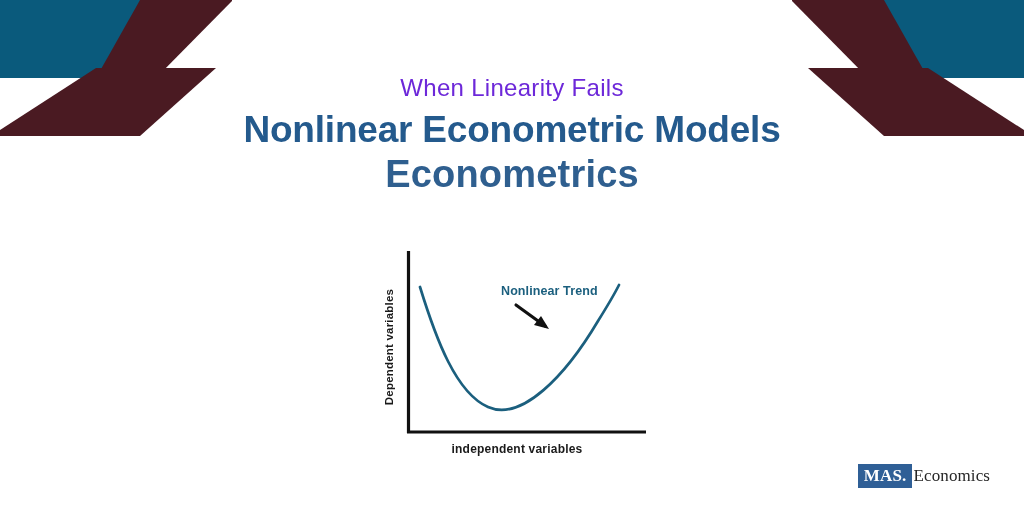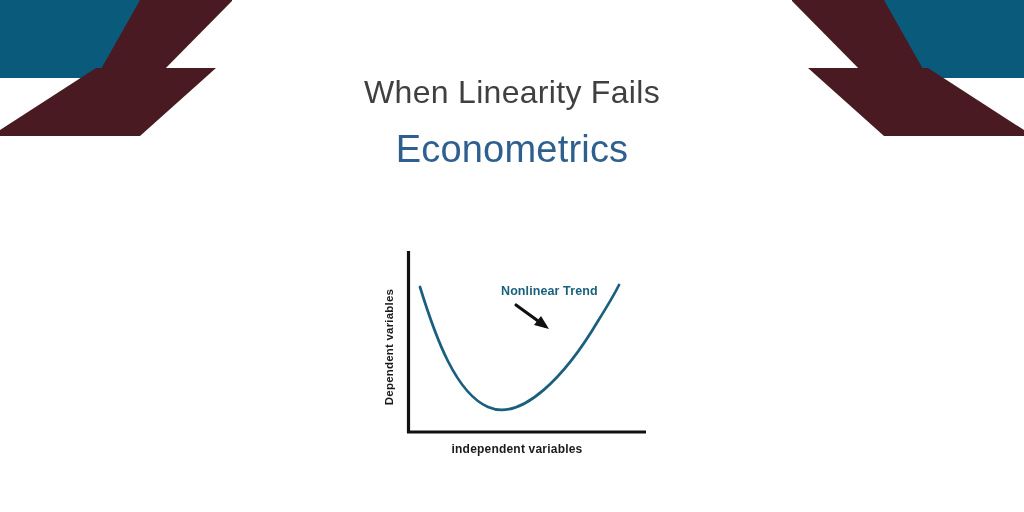--- a/index.html
+++ b/index.html
@@ -36,42 +36,42 @@
 
   
   .title-block {
     position: absolute;
     left: 0;
     right: 0;
     top: 74px;
     text-align: center;
   }
   .eyebrow {
-    font-size: 32px;
+    font-size: 24px;
     font-weight: 400;
-    color: #404040;
+    color: #6d28d9;
     letter-spacing: 0.3px;
     line-height: 1.15;
     margin: 0;
   }
   .headline {
     font-size: 37px;
     font-weight: 700;
     color: #245a8d;
     letter-spacing: -0.2px;
     line-height: 1.2;
     margin: 6px 0 0 0;
   }
   .subhead {
     font-size: 38px;
-    font-weight: 400;
+    font-weight: 700;
     color: #2f5f8f;
     letter-spacing: 0.2px;
     line-height: 1.2;
-    margin: 16px 0 0 0;
+    margin: 0 0 0 0;
   }
 
   
   .chart-wrap {
     position: absolute;
     left: 370px;
     top: 243px;
     width: 290px;
     height: 220px;
   }
@@ -144,20 +144,21 @@
   <svg class="corner-deco right" viewBox="0 0 232 136" width="232" height="136" aria-hidden="true">
     <g transform="translate(232,0) scale(-1,1)">
       <polygon points="0,0 172,0 96,78 0,78" fill="#0a5a7c"></polygon>
       <polygon points="140,0 232,0 232,1 156,78 96,78" fill="#4a1a22"></polygon>
       <polygon points="96,68 216,68 140,136 0,136 0,130" fill="#4a1a22"></polygon>
     </g>
   </svg>
 
   <div class="title-block">
     <p class="eyebrow">When Linearity Fails</p>
+    <h1 class="headline">Nonlinear Econometric Models</h1>
     <p class="subhead">Econometrics</p>
   </div>
 
   <div class="chart-wrap">
     <svg class="chart-svg" viewBox="0 0 290 220" width="290" height="220" aria-hidden="true">
 
       <line x1="38.5" y1="8" x2="38.5" y2="190" stroke="#111111" stroke-width="3.2"></line>
 
       <line x1="37" y1="189" x2="276" y2="189" stroke="#111111" stroke-width="3.2"></line>
 
@@ -169,14 +170,18 @@
         <line x1="146" y1="62" x2="175" y2="83" stroke="#111111" stroke-width="3.1" stroke-linecap="round"></line>
         <polygon points="179,86 164,82 171,73" fill="#111111"></polygon>
       </g>
 
       <text class="axis-label-y" transform="rotate(-90 20 104)" x="20" y="104" text-anchor="middle" dominant-baseline="middle">Dependent variables</text>
 
       <text class="axis-label-x" x="147" y="210" text-anchor="middle">independent variables</text>
     </svg>
   </div>
 
+  <div class="logo">
+    <span class="logo-mark">MAS.</span>
+    <span class="logo-word">Economics</span>
+  </div>
 
 </div>
 
 </body></html>

